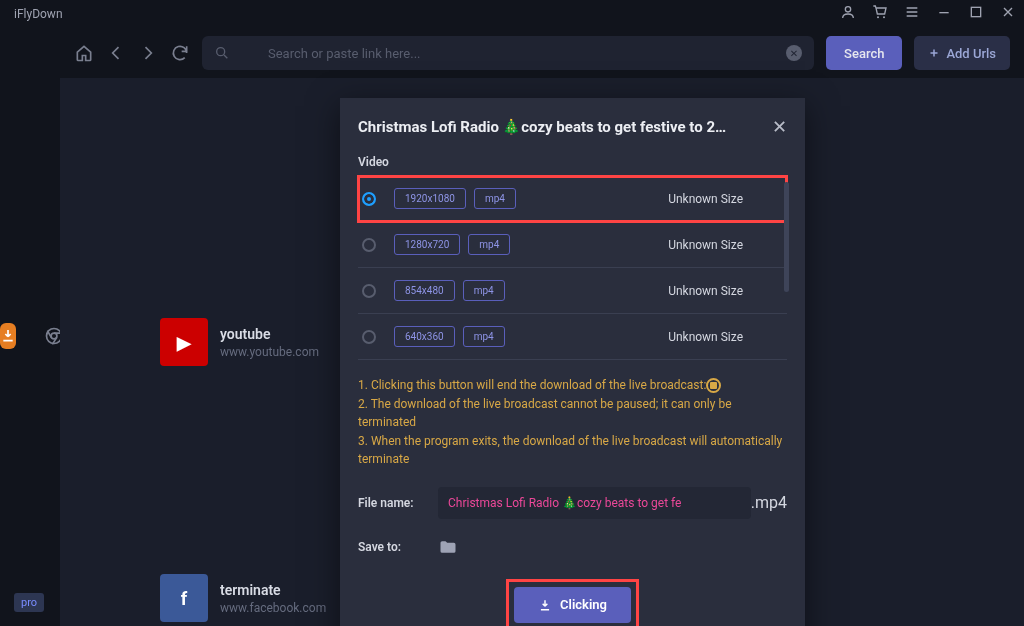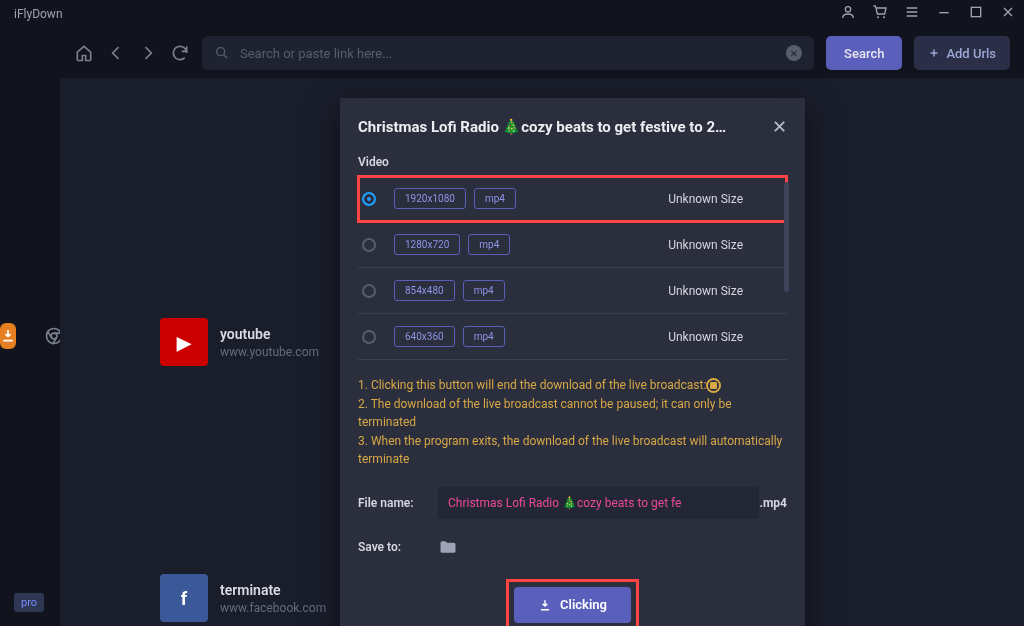--- a/index.html
+++ b/index.html
@@ -10,21 +10,21 @@
 .tb-right svg { width:16px; height:16px; }
 .main { display:flex; height:calc(100% - 28px); }
 .sidebar { width:60px; background:#11141c; display:flex; flex-direction:row; align-items:center; padding-top:18px; gap:28px; position:relative; }
 .sidebar .ic { width:22px; height:22px; display:flex; align-items:center; justify-content:center; }
 .sidebar .ic svg { width:20px; height:20px; }
 .orange-ic { background:#e67e22; border-radius:6px; width:26px; height:26px; display:flex; align-items:center; justify-content:center; }
 .pro-badge { position:absolute; bottom:14px; left:14px; background:#2d3652; color:#7a8cff; font-size:11px; padding:3px 7px; border-radius:3px; }
 .content { flex:1; background:#1a1e2b; position:relative; }
 .topbar { height:50px; display:flex; align-items:center; padding:8px 14px; gap:12px; background:#11141c; }
 .nav-ic { width:20px; height:20px; display:flex; align-items:center; justify-content:center; color:#7a7f8f; }
-.searchbar { flex:1; background:#1f2331; border-radius:6px; height:34px; display:flex; align-items:center; padding:0 12px; color:#585d6e; font-size:13px; }
+.searchbar { flex:1; background:#1f2331; border-radius:6px; height:34px; display:flex; align-items:center; padding:0 12px; color:#585d6e; font-size:13px;gap:28px; }
 .searchbar .mag { width:16px; height:16px; margin-right:10px; }
 .searchbar .clear { margin-left:auto; width:16px; height:16px; background:#585d6e; border-radius:50%; display:flex; align-items:center; justify-content:center; font-size:10px; color:#1f2331; }
 .btn-search { background:#5a5fbb; color:#e6e7ef; border:none; height:34px; padding:0 18px; border-radius:5px; font-size:13px; font-weight:500; }
 .btn-add { background:#2a2f47; color:#9ba7d6; border:none; height:34px; padding:0 14px; border-radius:5px; font-size:13px; font-weight:500; display:flex; align-items:center; gap:6px; }
 .bgtiles { position:absolute; top:290px; left:100px; right:40px; display:flex; gap:60px; flex-wrap:wrap; }
 .tile { display:flex; align-items:center; gap:12px; width:260px; margin-bottom:20px; }
 .tile-ic { width:48px; height:48px; border-radius:4px; display:flex; align-items:center; justify-content:center; font-weight:bold; color:#fff; font-size:18px; }
 .tile-txt .nm { color:#d9dce5; font-weight:600; font-size:14px; }
 .tile-txt .url { color:#656b7e; font-size:12px; margin-top:3px; }
 .yt{background:#cc0000;} .fb{background:#3b5998;} .tw{background:#1da1f2;}
@@ -41,21 +41,21 @@
 .radio { width:14px; height:14px; border-radius:50%; border:2px solid #585d6e; margin-right:18px; flex-shrink:0; }
 .radio.on { border-color:#1e9fff; box-shadow:inset 0 0 0 3px #2a2e3d, inset 0 0 0 8px #1e9fff; background:#1e9fff; }
 .chip { border:1px solid #5a5fbb; color:#8e94e6; font-size:10px; padding:4px 10px; border-radius:3px; margin-right:8px; }
 .size { margin-left:auto; color:#d4d7e0; font-size:12px; margin-right:40px; }
 .notes { color:#d8a846; font-size:12px; line-height:1.55; margin-top:16px; }
 .stop-ic { display:inline-flex; width:15px; height:15px; border:2px solid #d8a846; border-radius:50%; vertical-align:middle; position:relative; }
 .stop-ic::after{content:"";position:absolute;top:2px;left:2px;right:2px;bottom:2px;background:#d8a846;border-radius:1px;}
 .frow { display:flex; align-items:center; margin-top:18px; font-size:12px; }
 .frow .lbl { width:80px; color:#d4d7e0; font-weight:600; }
 .frow .inp { flex:1; background:#232735; border-radius:4px; height:32px; display:flex; align-items:center; padding:0 10px; color:#ec4899; font-size:12px; overflow:hidden; white-space:nowrap; }
-.frow .ext { color:#d4d7e0; font-size:12px;font-weight:bold; }
+.frow .ext { color:#d4d7e0; font-size:16px; }
 .frow .folder { width:20px; height:20px; color:#9ea3b5; }
 .dl-wrap { display:flex; justify-content:center; margin-top:22px; }
 .dl-hi { border:3px solid #ff4444; padding:5px; }
 .btn-dl { background:#5a5fbb; color:#fff; border:none; height:36px; padding:0 24px; border-radius:4px; font-size:13px; font-weight:600; display:flex; align-items:center; gap:8px; }
 svg { fill:currentColor; }
 </style>
 </head>
 <body>
 
 <div class="titlebar">

